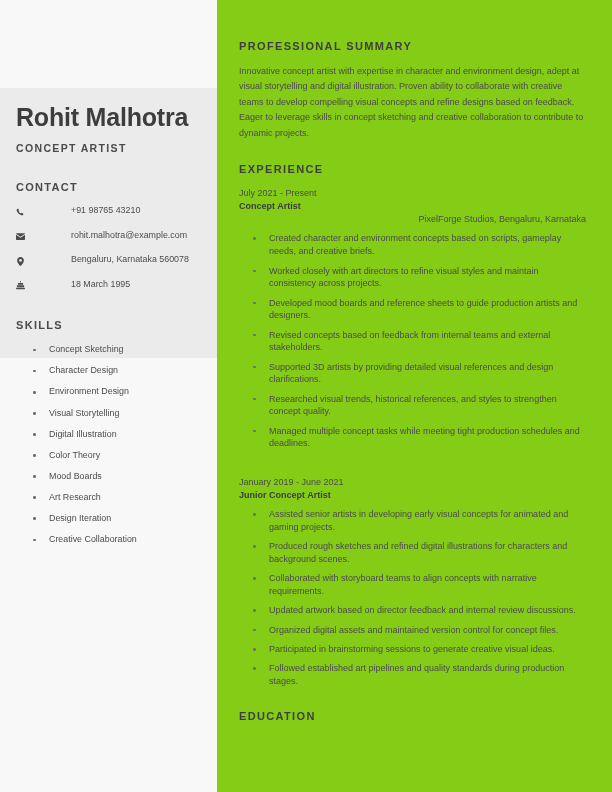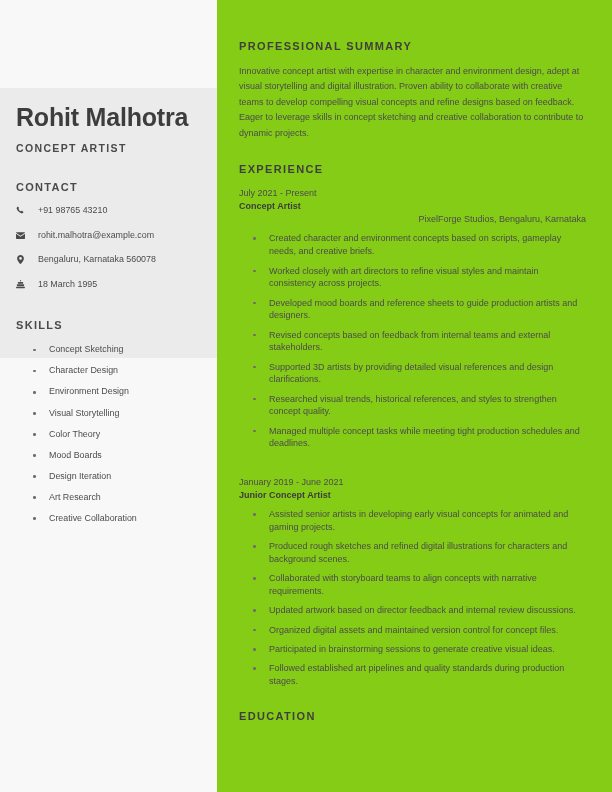--- a/index.html
+++ b/index.html
@@ -71,24 +71,25 @@
     text-transform: uppercase;
   }
   .contact-heading { margin-top: 27px; }
   .contact-list {
     margin-top: 12px;
     list-style: none;
     padding: 0;
   }
   .contact-item {
     display: flex;
-    align-items: center;
+    align-items: flex-end;
     margin-bottom: 13px;
     font-size: 8.9px;
     color: #4c4c4c;
+    gap: 33px;
   }
   .contact-icon {
     flex: 0 0 22px;
     display: flex;
     align-items: center;
     justify-content: flex-start;
     color: #4a4a4a;
   }
   .contact-icon svg { display: block; }
   .contact-text { line-height: 1.3; }
@@ -237,24 +238,25 @@
         </li>
       </ul>
 
       <div class="side-heading skills-heading">SKILLS</div>
 
       <ul class="skills-list">
         <li class="skill-item">Concept Sketching</li>
         <li class="skill-item">Character Design</li>
         <li class="skill-item">Environment Design</li>
         <li class="skill-item">Visual Storytelling</li>
+        <li class="skill-item">Digital Illustration</li>
         <li class="skill-item">Color Theory</li>
         <li class="skill-item">Mood Boards</li>
+        <li class="skill-item">Art Research</li>
         <li class="skill-item">Design Iteration</li>
-        <li class="skill-item">Art Research</li>
         <li class="skill-item">Creative Collaboration</li>
       </ul>
 
     </div>
   </aside>
 
   <main class="main">
 
     <div class="main-heading">PROFESSIONAL SUMMARY</div>
     <p class="summary-text">Innovative concept artist with expertise in character and environment design, adept at visual storytelling and digital illustration. Proven ability to collaborate with creative teams to develop compelling visual concepts and refine designs based on feedback. Eager to leverage skills in concept sketching and creative collaboration to contribute to dynamic projects.</p>

